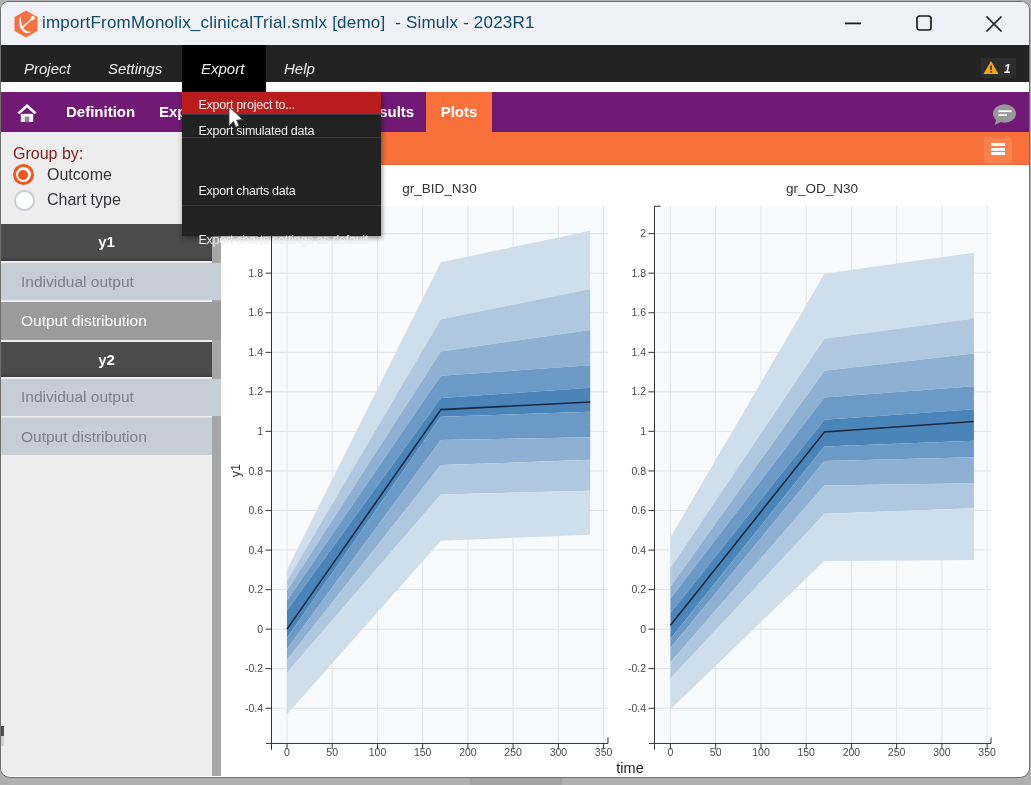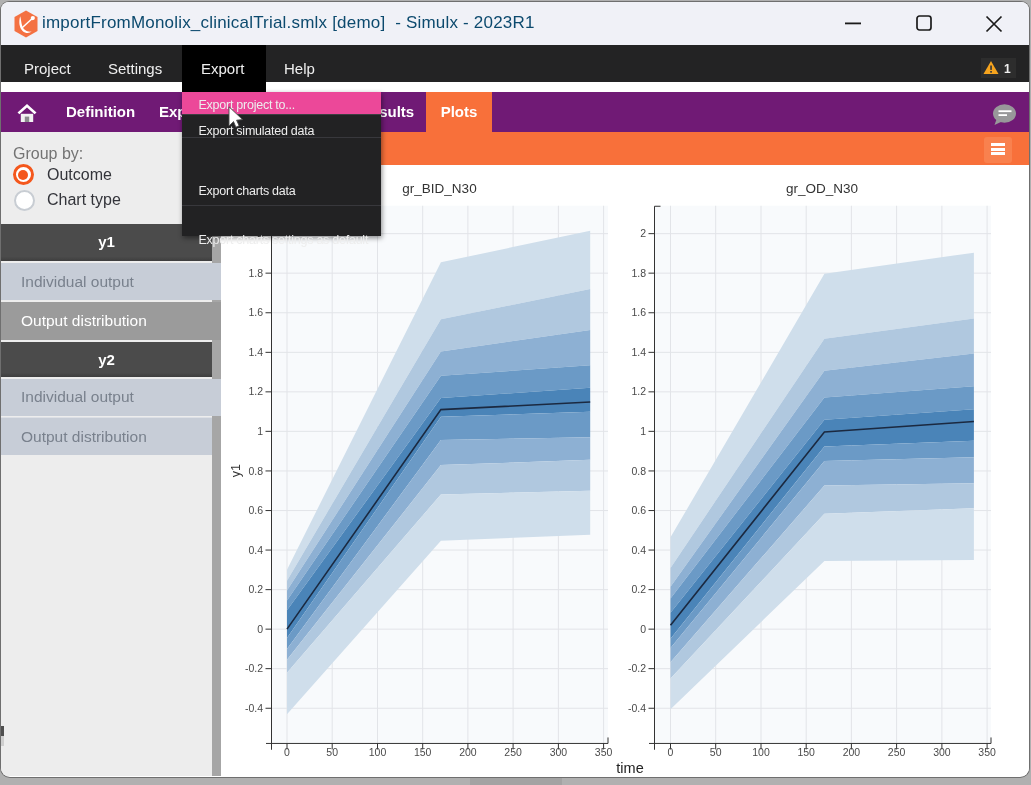--- a/index.html
+++ b/index.html
@@ -4,21 +4,21 @@
 <style>
   html,body{margin:0;padding:0;}
   body{width:1031px;height:785px;background:#b0b0b0;position:relative;overflow:hidden;
        font-family:"Liberation Sans",sans-serif;}
   #win{position:absolute;left:1px;top:2px;width:1028px;height:775px;
        border-radius:8px 8px 9px 9px;overflow:hidden;background:#fff;
        box-shadow:0 0 0 1px #6f6f6f;}
   .abs{position:absolute;}
   #titlebar{left:0;top:0;width:100%;height:43px;background:#f0f1f7;}
   #title{left:41px;top:11px;font-size:17px;color:#0c4a6e;letter-spacing:0.2px;}
-  #menubar{left:0;top:43px;width:100%;height:37px;background:#232324;}
+  #menubar{left:0;top:43px;width:100%;height:37px;background:#232324;font-style:italic;}
   .mitem{top:0;height:47px;line-height:47px;font-size:15px;color:#efefef;}
   #exportbg{left:181px;top:0;width:84px;height:47px;background:#000;}
   #warn{left:980px;top:13px;width:35px;height:20px;background:#2d2d2d;}
   #tabbar{left:0;top:90px;width:100%;height:40px;background:#701a75;}
   .tab{top:0;height:40px;line-height:40px;font-size:15px;font-weight:bold;color:#fff;}
   #plotstab{left:425px;top:0;width:66px;height:40px;background:#f8703a;text-align:center;}
   #orangebar{left:220px;top:130px;width:808px;height:33px;background:#f8703a;}
   #hamb{left:763px;top:4.5px;width:28px;height:26px;background:#f9814e;border-radius:3px;}
   .hline{left:7px;width:14px;height:3px;background:#fff;}
   #sidebar{left:0;top:130px;width:220px;height:644px;background:#ededed;}
@@ -91,21 +91,21 @@
   </div>
   <div class="abs" id="orangebar">
     <div class="abs" id="hamb">
       <div class="abs hline" style="top:6.5px"></div>
       <div class="abs hline" style="top:11px"></div>
       <div class="abs hline" style="top:15.5px"></div>
     </div>
   </div>
   <div class="abs" id="sidebar">
     <div class="abs" id="sscroll"></div>
-    <div class="abs" style="left:12px;top:13px;font-size:16px;color:#737373">Group by:</div>
+    <div class="abs" style="left:12px;top:13px;font-size:16px;color:#7f1d1d">Group by:</div>
     <div class="abs" style="left:11.5px;top:32px;width:15px;height:15px;border-radius:50%;background:#fff;border:3px solid #f4571c;"></div>
     <div class="abs" style="left:17px;top:37.5px;width:10px;height:10px;border-radius:50%;background:#f4571c;"></div>
     <div class="abs rlabel" style="top:33.5px">Outcome</div>
     <div class="abs" style="left:12.5px;top:58px;width:17px;height:17px;border-radius:50%;background:#fff;border:2px solid #c8cdd3;"></div>
     <div class="abs rlabel" style="top:59px">Chart type</div>
     <div class="abs sideitem hdr" style="top:92px;height:36.5px;line-height:36.5px;">y1</div>
     <div class="abs sideitem itm" style="top:131px;height:37px;line-height:37px;">Individual output</div>
     <div class="abs sideitem itm sel" style="top:170px;height:37.5px;line-height:37.5px;">Output distribution</div>
     <div class="abs sideitem hdr" style="top:210px;height:35px;line-height:35px;">y2</div>
     <div class="abs sideitem itm" style="top:247px;height:36.5px;line-height:36.5px;">Individual output</div>
@@ -268,21 +268,21 @@
       <text class="lbl" x="941.9" y="755.5" text-anchor="middle">300</text>
       <line class="axis" x1="987.1" y1="742.7" x2="987.1" y2="748.7"></line>
       <text class="lbl" x="987.1" y="755.5" text-anchor="middle">350</text>
       <text x="439.5" y="192" font-size="13.5" fill="#333" text-anchor="middle">gr_BID_N30</text>
       <text x="822" y="192" font-size="13.5" fill="#333" text-anchor="middle">gr_OD_N30</text>
       <text transform="translate(240,470) rotate(-90)" font-size="12.5" fill="#333" text-anchor="middle">y1</text>
       <text x="630" y="772" font-size="14.5" fill="#222" text-anchor="middle">time</text>
     </svg>
   </div>
   <div class="abs" id="dropdown">
-    <div class="abs ditem" style="top:0;height:23px;line-height:26px;background:#ec4899;border-bottom:1px solid #3e3e42;">Export project to...</div>
+    <div class="abs ditem" style="top:0;height:23px;line-height:26px;background:#b91c1c;border-bottom:1px solid #3e3e42;">Export project to...</div>
     <div class="abs ditem" style="top:24px;height:22px;line-height:30px;border-bottom:1px solid #38383c;">Export simulated data</div>
     <div class="abs ditem" style="top:84px;height:30px;line-height:31px;border-bottom:1px solid #38383c;">Export charts data</div>
     <div class="abs ditem" style="top:115px;height:28.5px;line-height:27px;margin-top:20px;">Export charts settings as default</div>
   </div>
   <svg class="abs" id="cursor" width="21" height="27" viewBox="0 0 21 27">
     <path d="M7,5.8 L7,25 L11.5,20.6 L13.9,26.2 L17.1,24.7 L14.6,19.2 L20.6,18.6 Z" fill="#fff" stroke="#4a4a4a" stroke-width="0.9"></path>
   </svg>
 </div>
 <div style="position:absolute;left:470px;top:778px;width:92px;height:7px;background:rgba(0,0,0,0.07);"></div>
 

